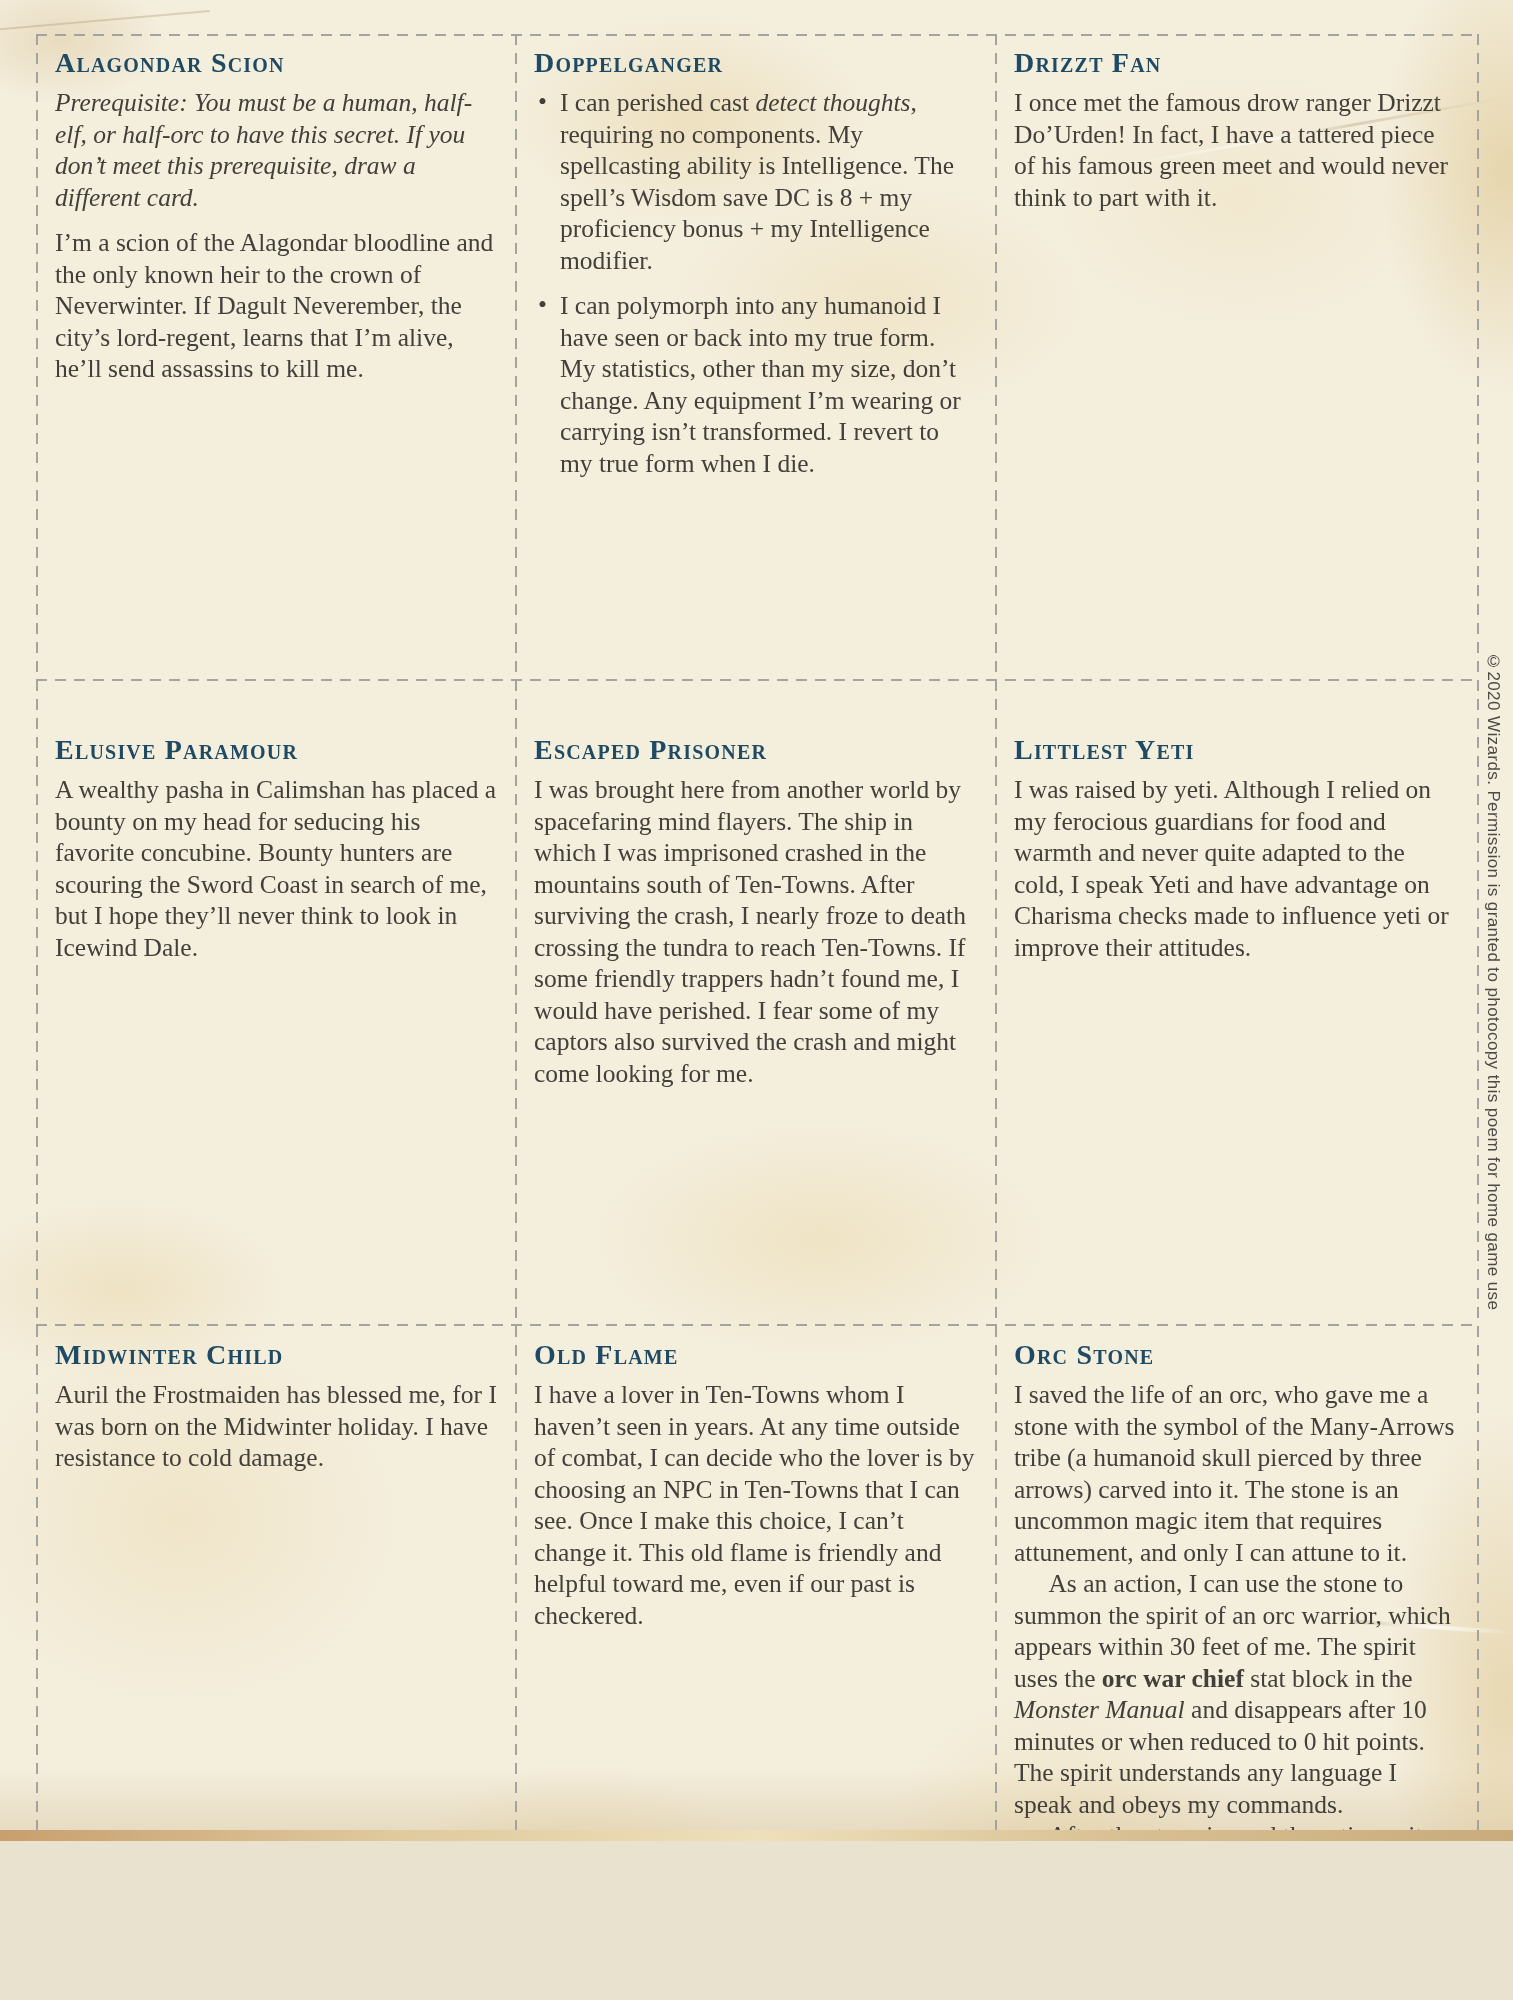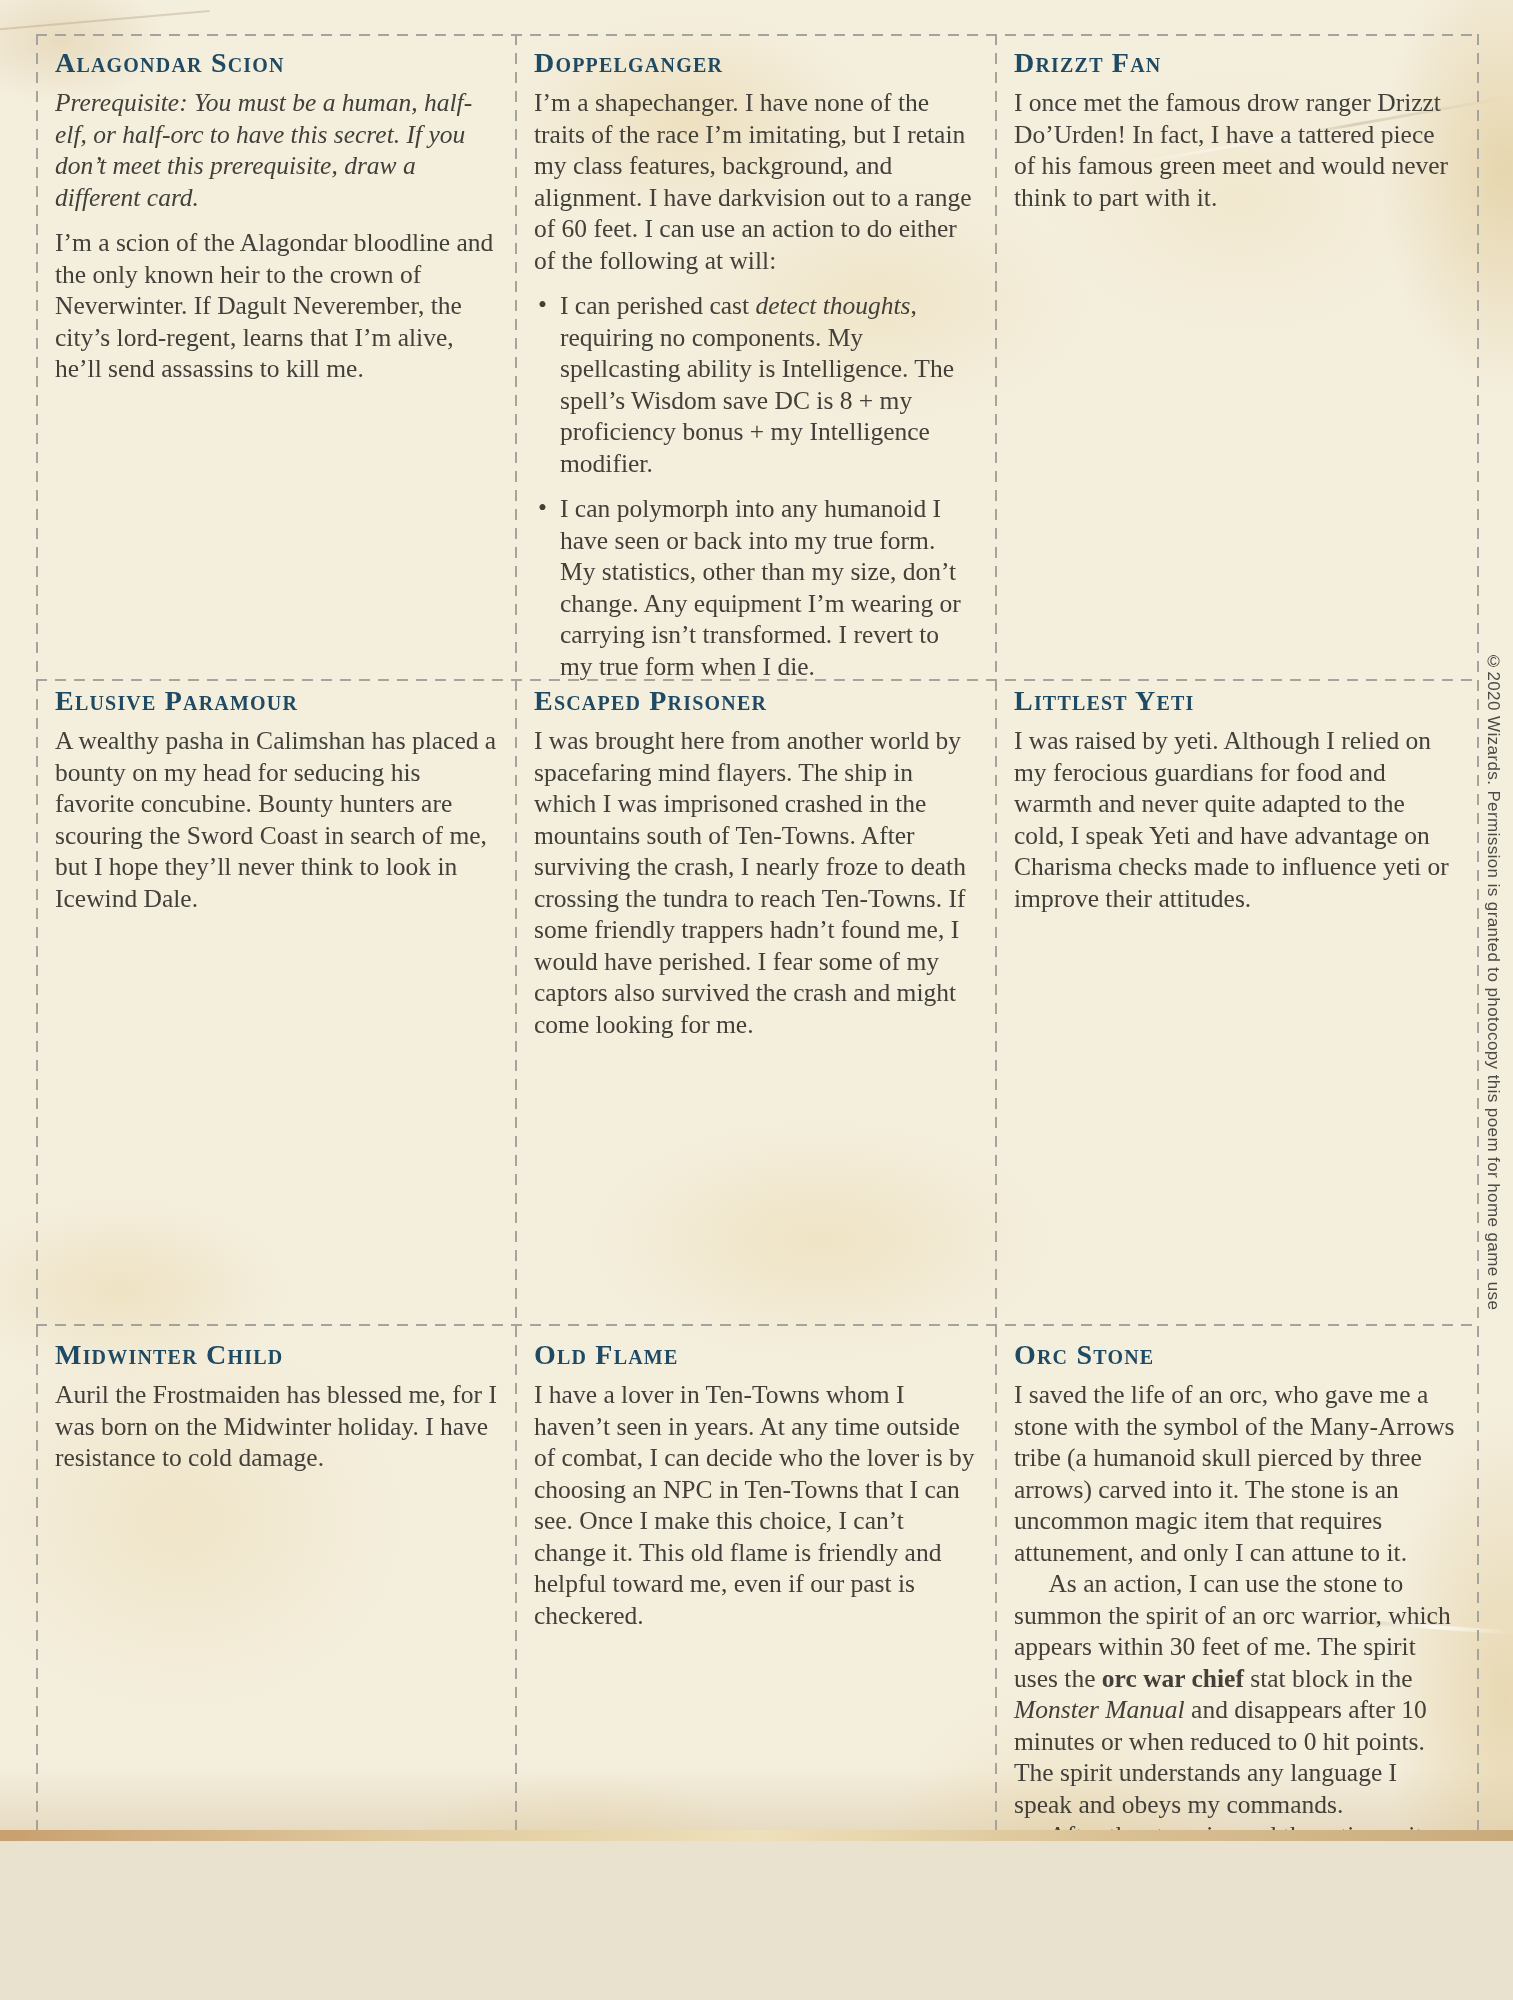--- a/index.html
+++ b/index.html
@@ -36,21 +36,21 @@
     background:rgba(170,150,115,.35);}
   
   .vl{position:absolute;top:34px;height:1938px;width:2px;pointer-events:none;
       background:repeating-linear-gradient(to bottom,var(--dash,#a5a39d) 0 11px,transparent 11px 19px);}
   .hl{position:absolute;left:36px;width:1443px;height:2px;pointer-events:none;
       background:repeating-linear-gradient(to right,var(--dash,#a5a39d) 0 11px,transparent 11px 19px);}
   .vl.v1{left:36px}.vl.v2{left:515px}.vl.v3{left:995px}.vl.v4{left:1477px}
   .hl.h1{top:34px}.hl.h2{top:679px}.hl.h3{top:1324px}.hl.h4{top:1970px}
   
   .card{position:absolute;color:var(--text,#43403a);}
-  .r1{top:46px}.r2{top:684px}.r3{top:1338px}
+  .r1{top:46px}.r2{top:733px}.r3{top:1338px}
   .c1{left:55px;width:443px}.c2{left:534px;width:443px}.c3{left:1014px;width:445px}
   .card-title{
     margin:0 0 7px 0;
     font-family:"Liberation Serif",serif;
     font-variant:small-caps;
     font-weight:700;
     font-size:28px;line-height:34px;
     letter-spacing:1.2px;
     color:var(--title,#1f4a63);
   }
@@ -98,21 +98,20 @@
   <section class="card r1 c1">
     <h2 class="card-title">Alagondar Scion</h2>
     <div class="card-body">
         <p class="para prereq"><span>Prerequisite: You must be a human, half-elf, or half-orc to have this secret. If you don’t meet this prerequisite, draw a different card.</span></p>
         <p class="para plain"><span>I’m a scion of the Alagondar bloodline and the only known heir to the crown of Neverwinter. If Dagult Neverember, the city’s lord-regent, learns that I’m alive, he’ll send assassins to kill me.</span></p>
       </div>
   </section>
   <section class="card r1 c2">
     <h2 class="card-title">Doppelganger</h2>
     <div class="card-body">
-        <p class="para plain"><span>I’m a shapechanger. I have none of the traits of the race I’m imitating, but I retain my class features, background, and alignment. I have darkvision out to a range of 60 feet. I can use an action to do either of the following at will:</span></p>
         <p class="para bullet"><span class="bullet-marker">•</span><span>I can perished cast </span><em>detect thoughts</em><span>, requiring no components. My spellcasting ability is Intelligence. The spell’s Wisdom save DC is 8 + my proficiency bonus + my Intelligence modifier.</span></p>
         <p class="para bullet"><span class="bullet-marker">•</span><span>I can polymorph into any humanoid I have seen or back into my true form. My statistics, other than my size, don’t change. Any equipment I’m wearing or carrying isn’t transformed. I revert to my true form when I die.</span></p>
       </div>
   </section>
   <section class="card r1 c3">
     <h2 class="card-title">Drizzt Fan</h2>
     <div class="card-body">
         <p class="para plain"><span>I once met the famous drow ranger Drizzt Do’Urden! In fact, I have a tattered piece of his famous green meet and would never think to part with it.</span></p>
       </div>
   </section>

